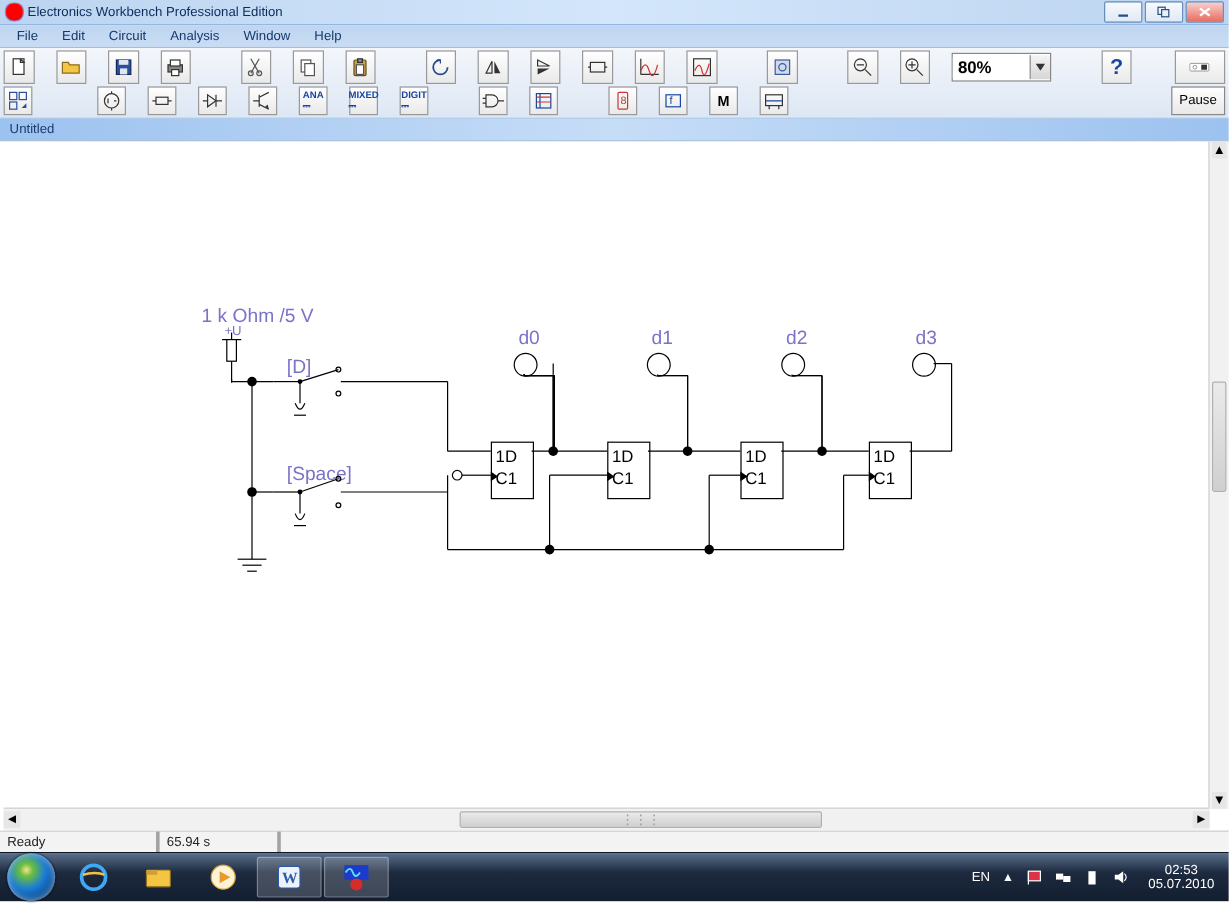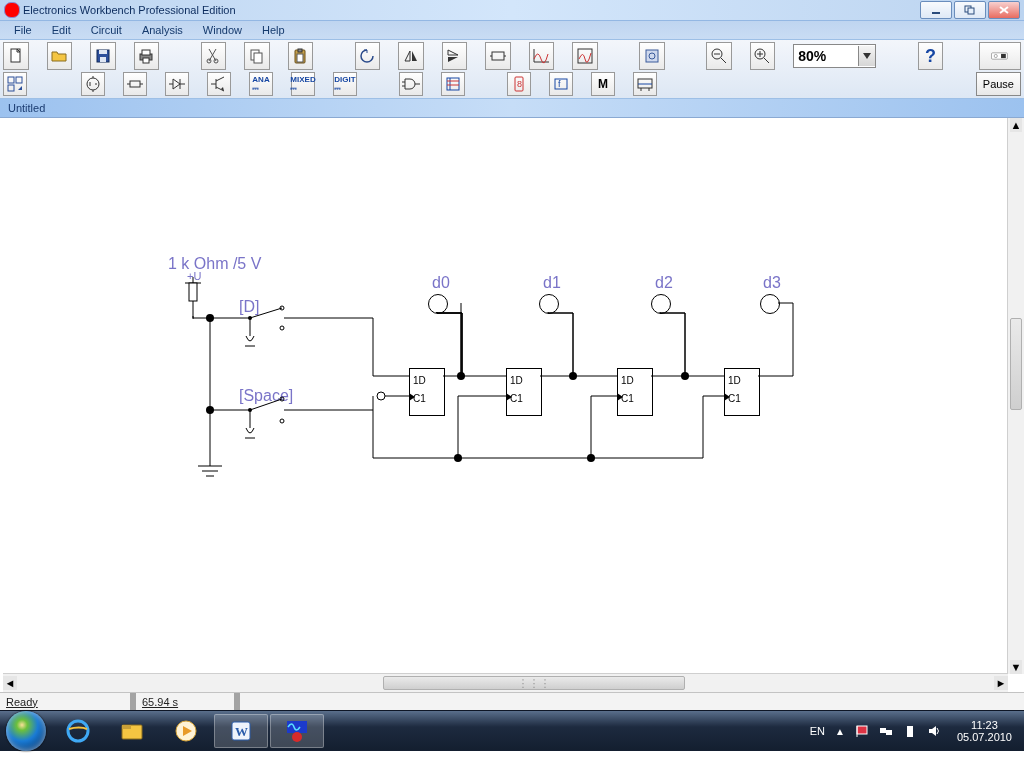--- a/index.html
+++ b/index.html
@@ -137,41 +137,41 @@
     display:flex;align-items:center;justify-content:center;color:#999;
   }
   .hscroll .arrow { position:absolute; top:2px; bottom:2px; width:14px; background:#e6e6e6; display:flex;align-items:center;justify-content:center;}
   .hscroll .arrow.l{left:0;} .hscroll .arrow.r{right:0;}
 
   
   .circuit-label { position:absolute; font-size: 16px; color: #7a74c8; font-family: Arial, sans-serif; }
   .ff-box {
     position: absolute; width: 34px; height: 46px;
     border: 1px solid #000; background: #fff;
-    font-size: 10px; font-family: Arial; line-height: 11px;
+    font-size: 14px; font-family: Arial; line-height: 11px;
   }
   .ff-box .t1 { position:absolute; left:3px; top:6px; }
   .ff-box .t2 { position:absolute; left:3px; top:24px; }
   .ff-box .clk-tri { position:absolute; left:-1px; top:24px; width:0;height:0;
      border-top:4px solid transparent;border-bottom:4px solid transparent;border-left:6px solid #000;}
   .probe-circ { position:absolute; width:18px; height:18px; border:1px solid #000; border-radius:50%; background:#fff;}
   .wire, .wire-wrap { position:absolute; }
   .wire-wrap svg { overflow: visible; }
   .node-dot { position:absolute; width:8px; height:8px; background:#000; border-radius:50%; margin:-4px 0 0 -4px; }
 
   
   
   .statusbar {
     height: 17px;
     background: #f3f3f3;
     border-top: 1px solid #c3c3c3;
     display: flex; align-items: center;
     font-size: 11px; color: #222;
   }
-  .statusbar > div { border-right: 6px solid #a3a3a3; padding: 0 6px; height: 100%; display:flex;align-items:center;text-decoration:underline;}
+  .statusbar > div { border-right: 3px solid #a3a3a3; padding: 0 6px; height: 100%; display:flex;align-items:center;}
   .statusbar .cell-ready { width: 118px; }
   .statusbar .cell-time  { width: 86px; text-align: center; }
   .statusbar .cell-temp  { flex:1; min-width: 70px; }
 
   
   .taskbar {
     height: 40px;
     background: linear-gradient(#5a6f8c,#1d2a3f 40%,#131e2f);
     display: flex;
     align-items: center;
@@ -762,17 +762,17 @@
       </svg>
     <svg viewBox="0 0 14 14">
         <rect x="4" y="2" width="6" height="9" fill="#fff"></rect>
         <line x1="4" y1="12" x2="10" y2="12" stroke="#fff" stroke-width="2"></line>
       </svg>
     <svg viewBox="0 0 14 14">
         <polygon points="2,5 5,5 9,2 9,12 5,9 2,9" fill="#fff"></polygon>
         <path d="M10 4q3 3 0 6" fill="none" stroke="#fff"></path>
       </svg>
     <div class="clock">
-      <div>11:23</div>
+      <div>02:53</div>
       <div>05.07.2010</div>
     </div>
   </div>
 </div>
 
 </body></html>

